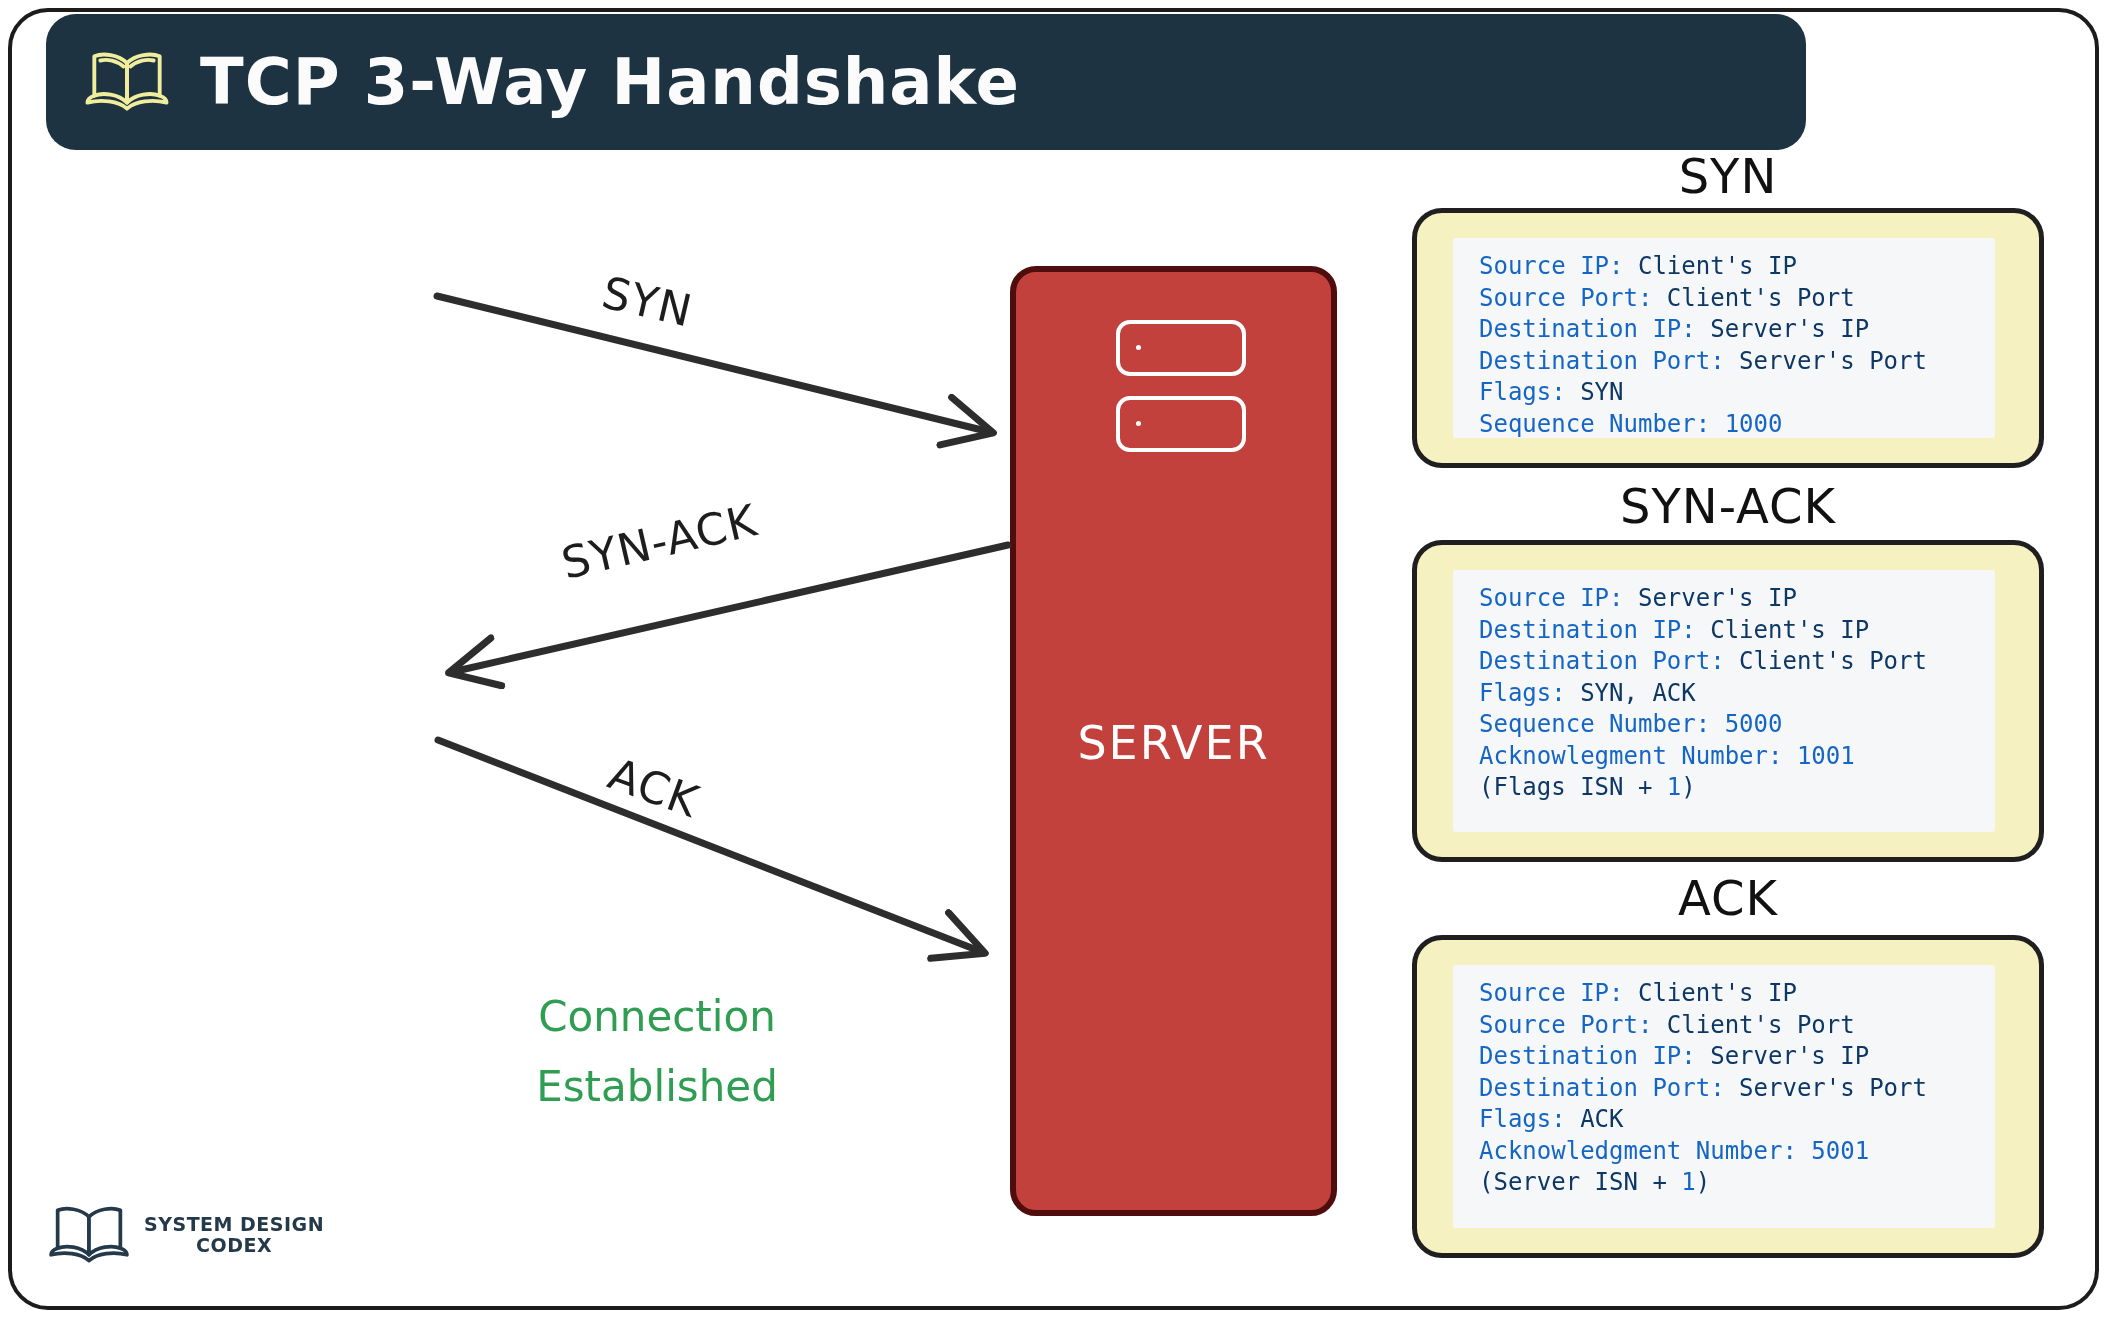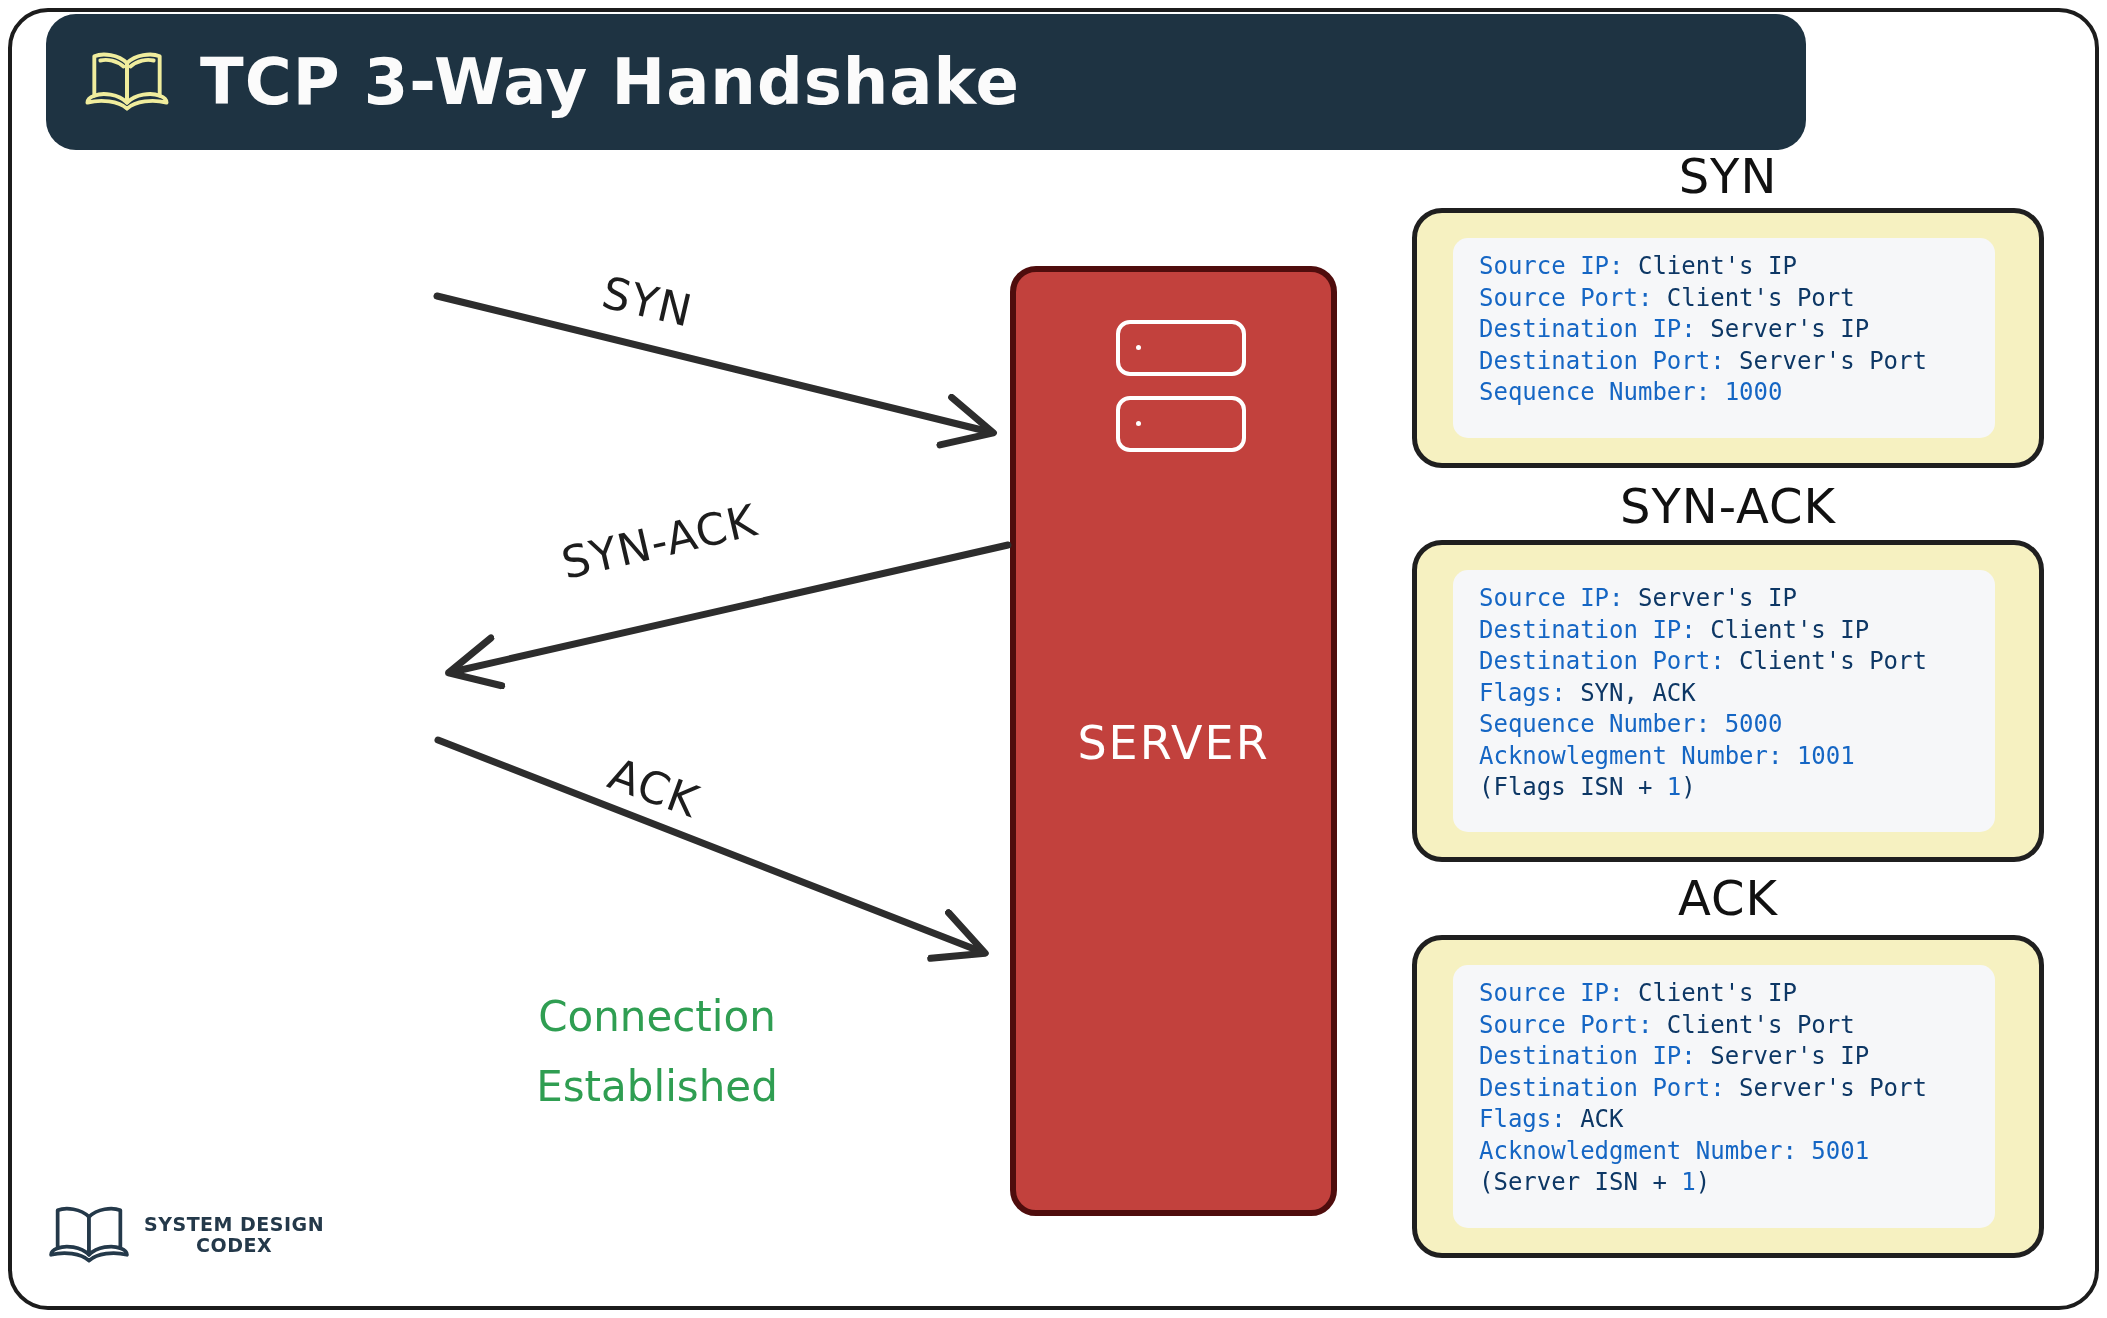--- a/index.html
+++ b/index.html
@@ -59,21 +59,21 @@
   .lbl-ack{left:608px;top:762px;transform:rotate(20deg);}
 
   
   .status{position:absolute;left:457px;top:982px;width:400px;text-align:center;color:var(--status_green);font-size:42px;font-weight:500;line-height:70px;}
 
   
   .pkt-title{position:absolute;left:1412px;width:632px;text-align:center;color:#111;font-size:48px;font-weight:500;letter-spacing:1px;}
   .t1{top:148px;} .t2{top:478px;} .t3{top:870px;}
   .pkt-box{position:absolute;left:1412px;width:632px;background:var(--packet_box_fill);border:5px solid var(--packet_box_border);border-radius:30px;}
   .b1{top:208px;height:260px;} .b2{top:540px;height:322px;} .b3{top:935px;height:323px;}
-  .pkt-panel{position:absolute;left:36px;right:44px;top:25px;bottom:25px;background:var(--packet_panel_bg);border-radius:15px;padding:13px 0 0 26px;overflow:hidden;}
+  .pkt-panel{position:absolute;left:36px;right:44px;top:25px;bottom:25px;background:var(--packet_panel_bg);border-radius:3px;padding:13px 0 0 26px;overflow:hidden;}
   .pkt-line{font-family:"DejaVu Sans Mono",monospace;font-size:24px;line-height:31.5px;white-space:nowrap;color:var(--packet_value);}
   .pkt-line .key{color:var(--packet_key);}
   .pkt-line .plain{color:var(--packet_value);}
 
   
   .logo{position:absolute;left:46px;top:1202px;display:flex;align-items:center;}
   .logo .book{width:86px;height:66px;}
   .logo-text{margin-left:12px;color:var(--logo_navy);font-weight:bold;font-size:19px;letter-spacing:0.5px;text-align:center;line-height:21px;}
 </style>
 </head>
@@ -127,20 +127,21 @@
     <div>Established</div>
   </div>
 
   <div class="pkt-title t1">SYN</div>
   <div class="pkt-box b1">
     <div class="pkt-panel">
         <div class="pkt-line"><span class="key">Source IP:</span><span class="plain"> Client's IP</span></div>
         <div class="pkt-line"><span class="key">Source Port:</span><span class="plain"> Client's Port</span></div>
         <div class="pkt-line"><span class="key">Destination IP:</span><span class="plain"> Server's IP</span></div>
         <div class="pkt-line"><span class="key">Destination Port:</span><span class="plain"> Server's Port</span></div>
+        <div class="pkt-line"><span class="key">Flags:</span><span class="plain"> SYN</span></div>
         <div class="pkt-line"><span class="key">Sequence Number: 1000</span></div>
       </div>
   </div>
 
   <div class="pkt-title t2">SYN-ACK</div>
   <div class="pkt-box b2">
     <div class="pkt-panel">
         <div class="pkt-line"><span class="key">Source IP:</span><span class="plain"> Server's IP</span></div>
         <div class="pkt-line"><span class="key">Destination IP:</span><span class="plain"> Client's IP</span></div>
         <div class="pkt-line"><span class="key">Destination Port:</span><span class="plain"> Client's Port</span></div>

